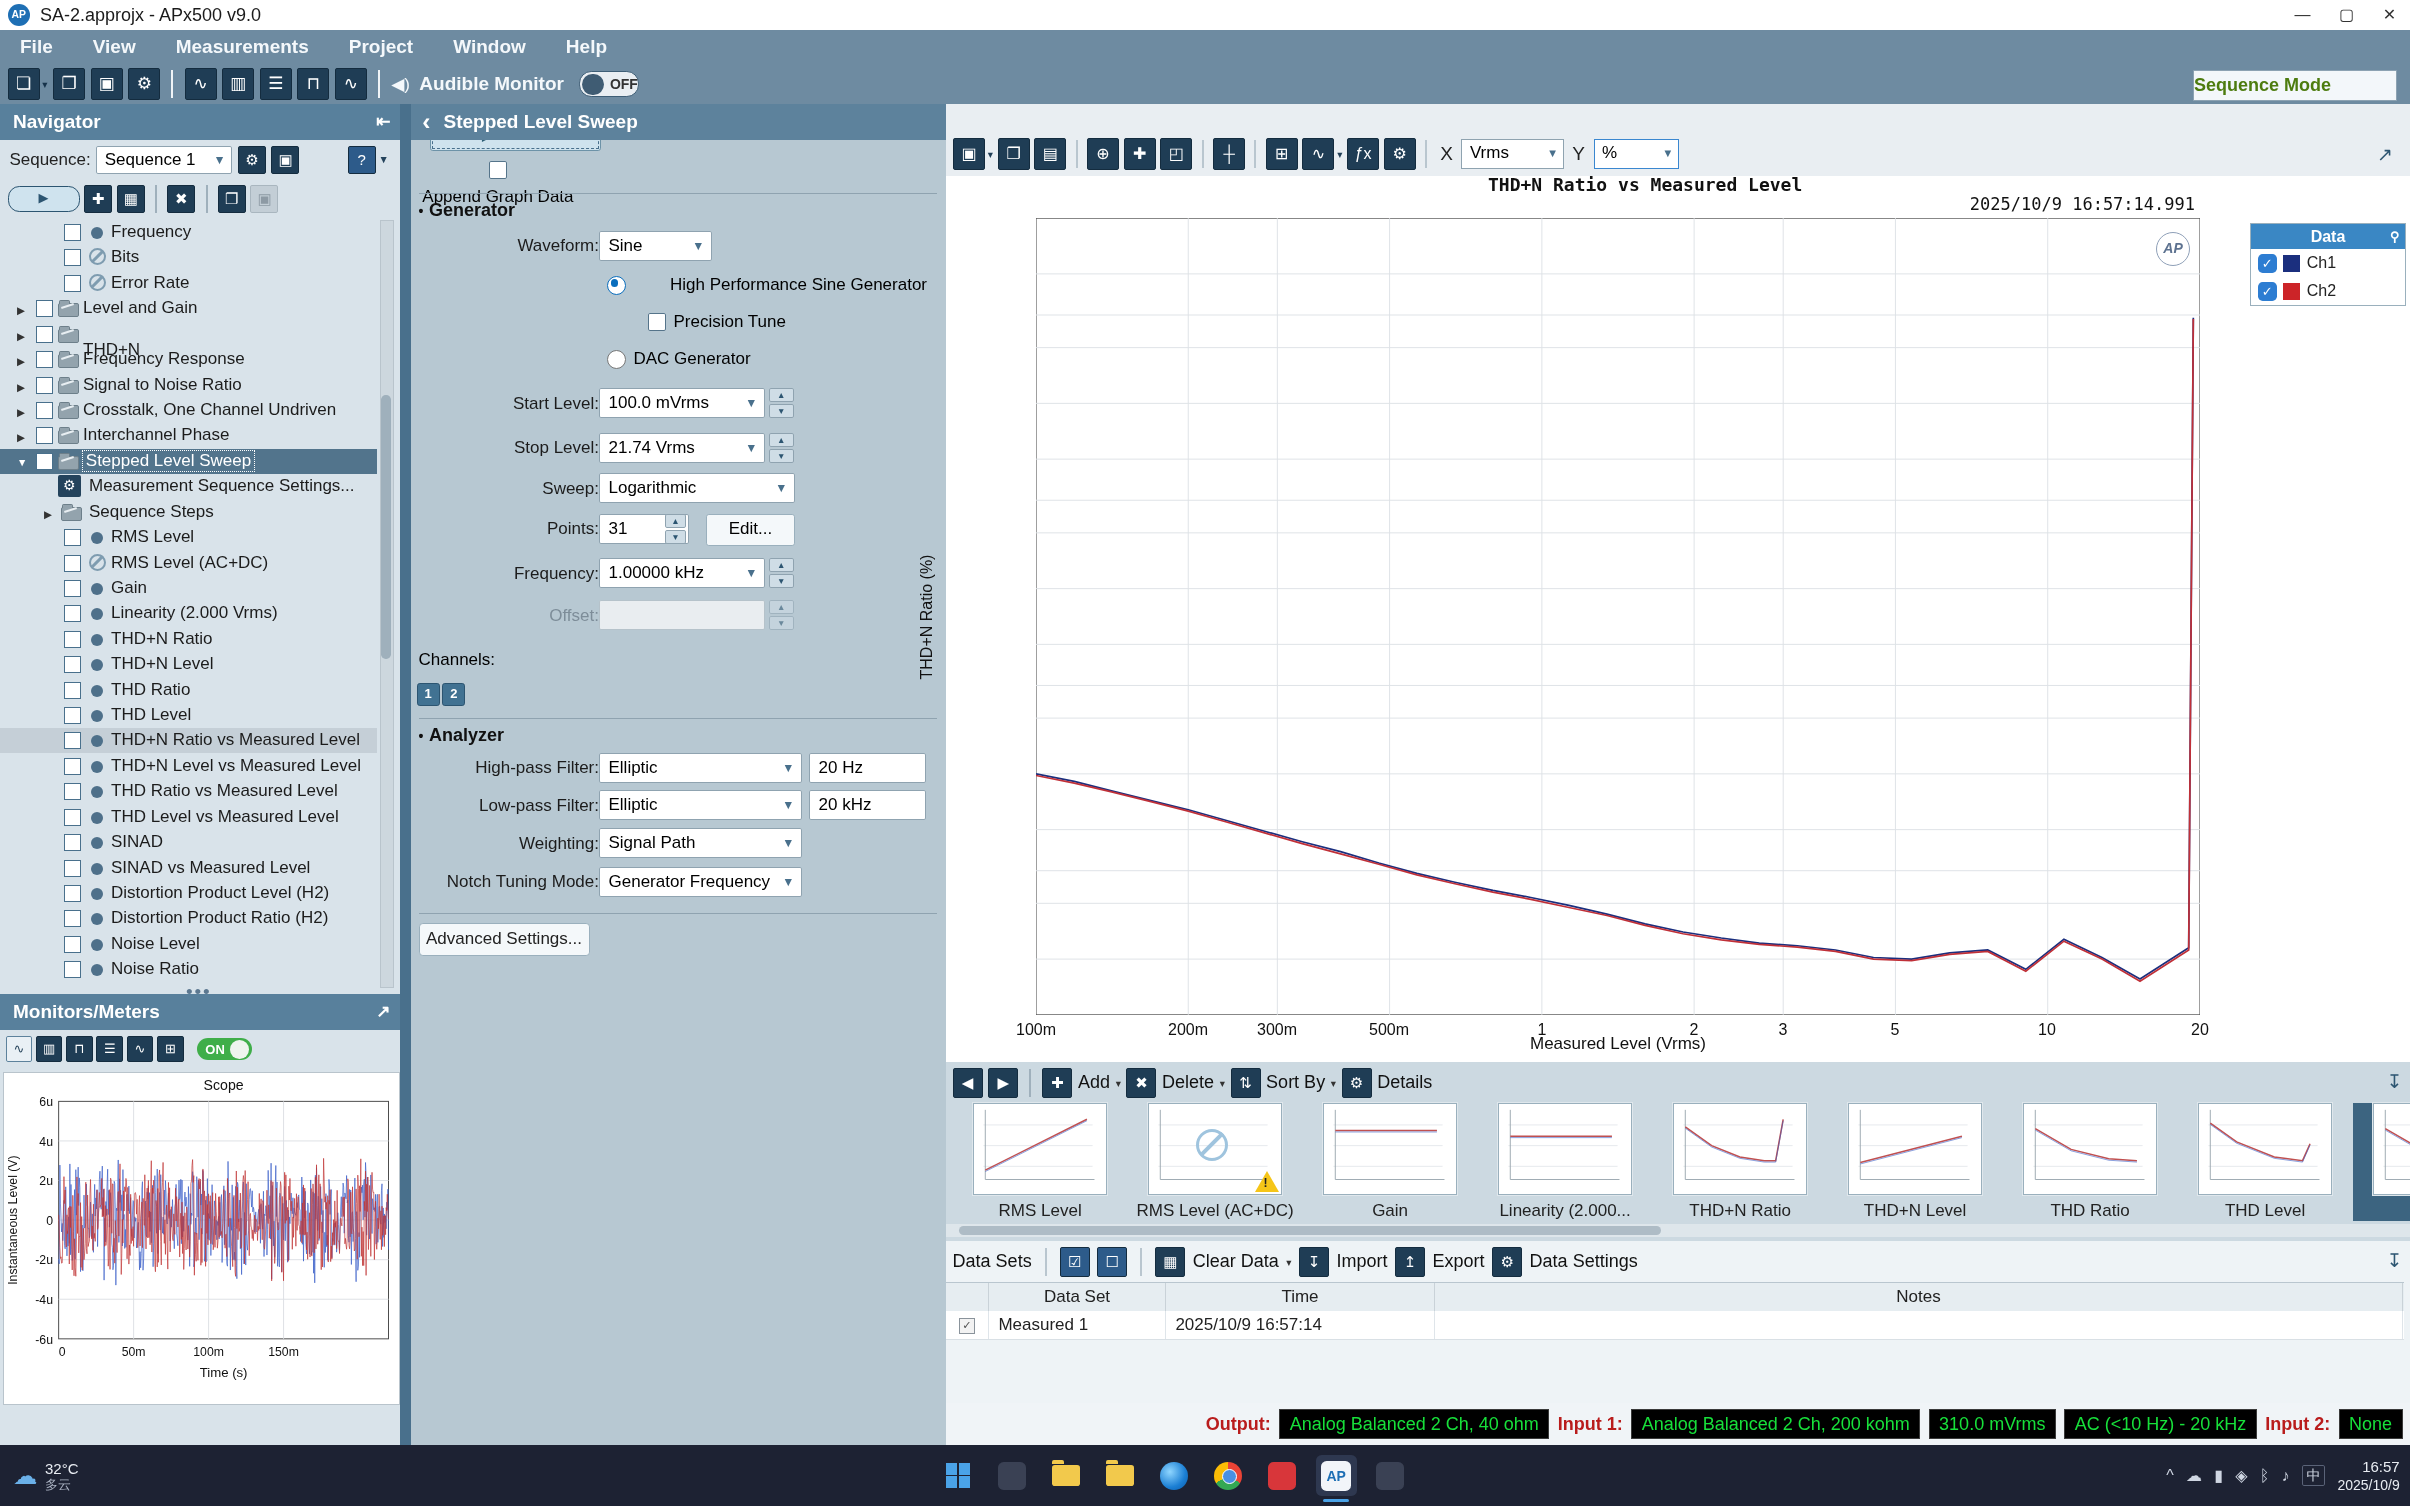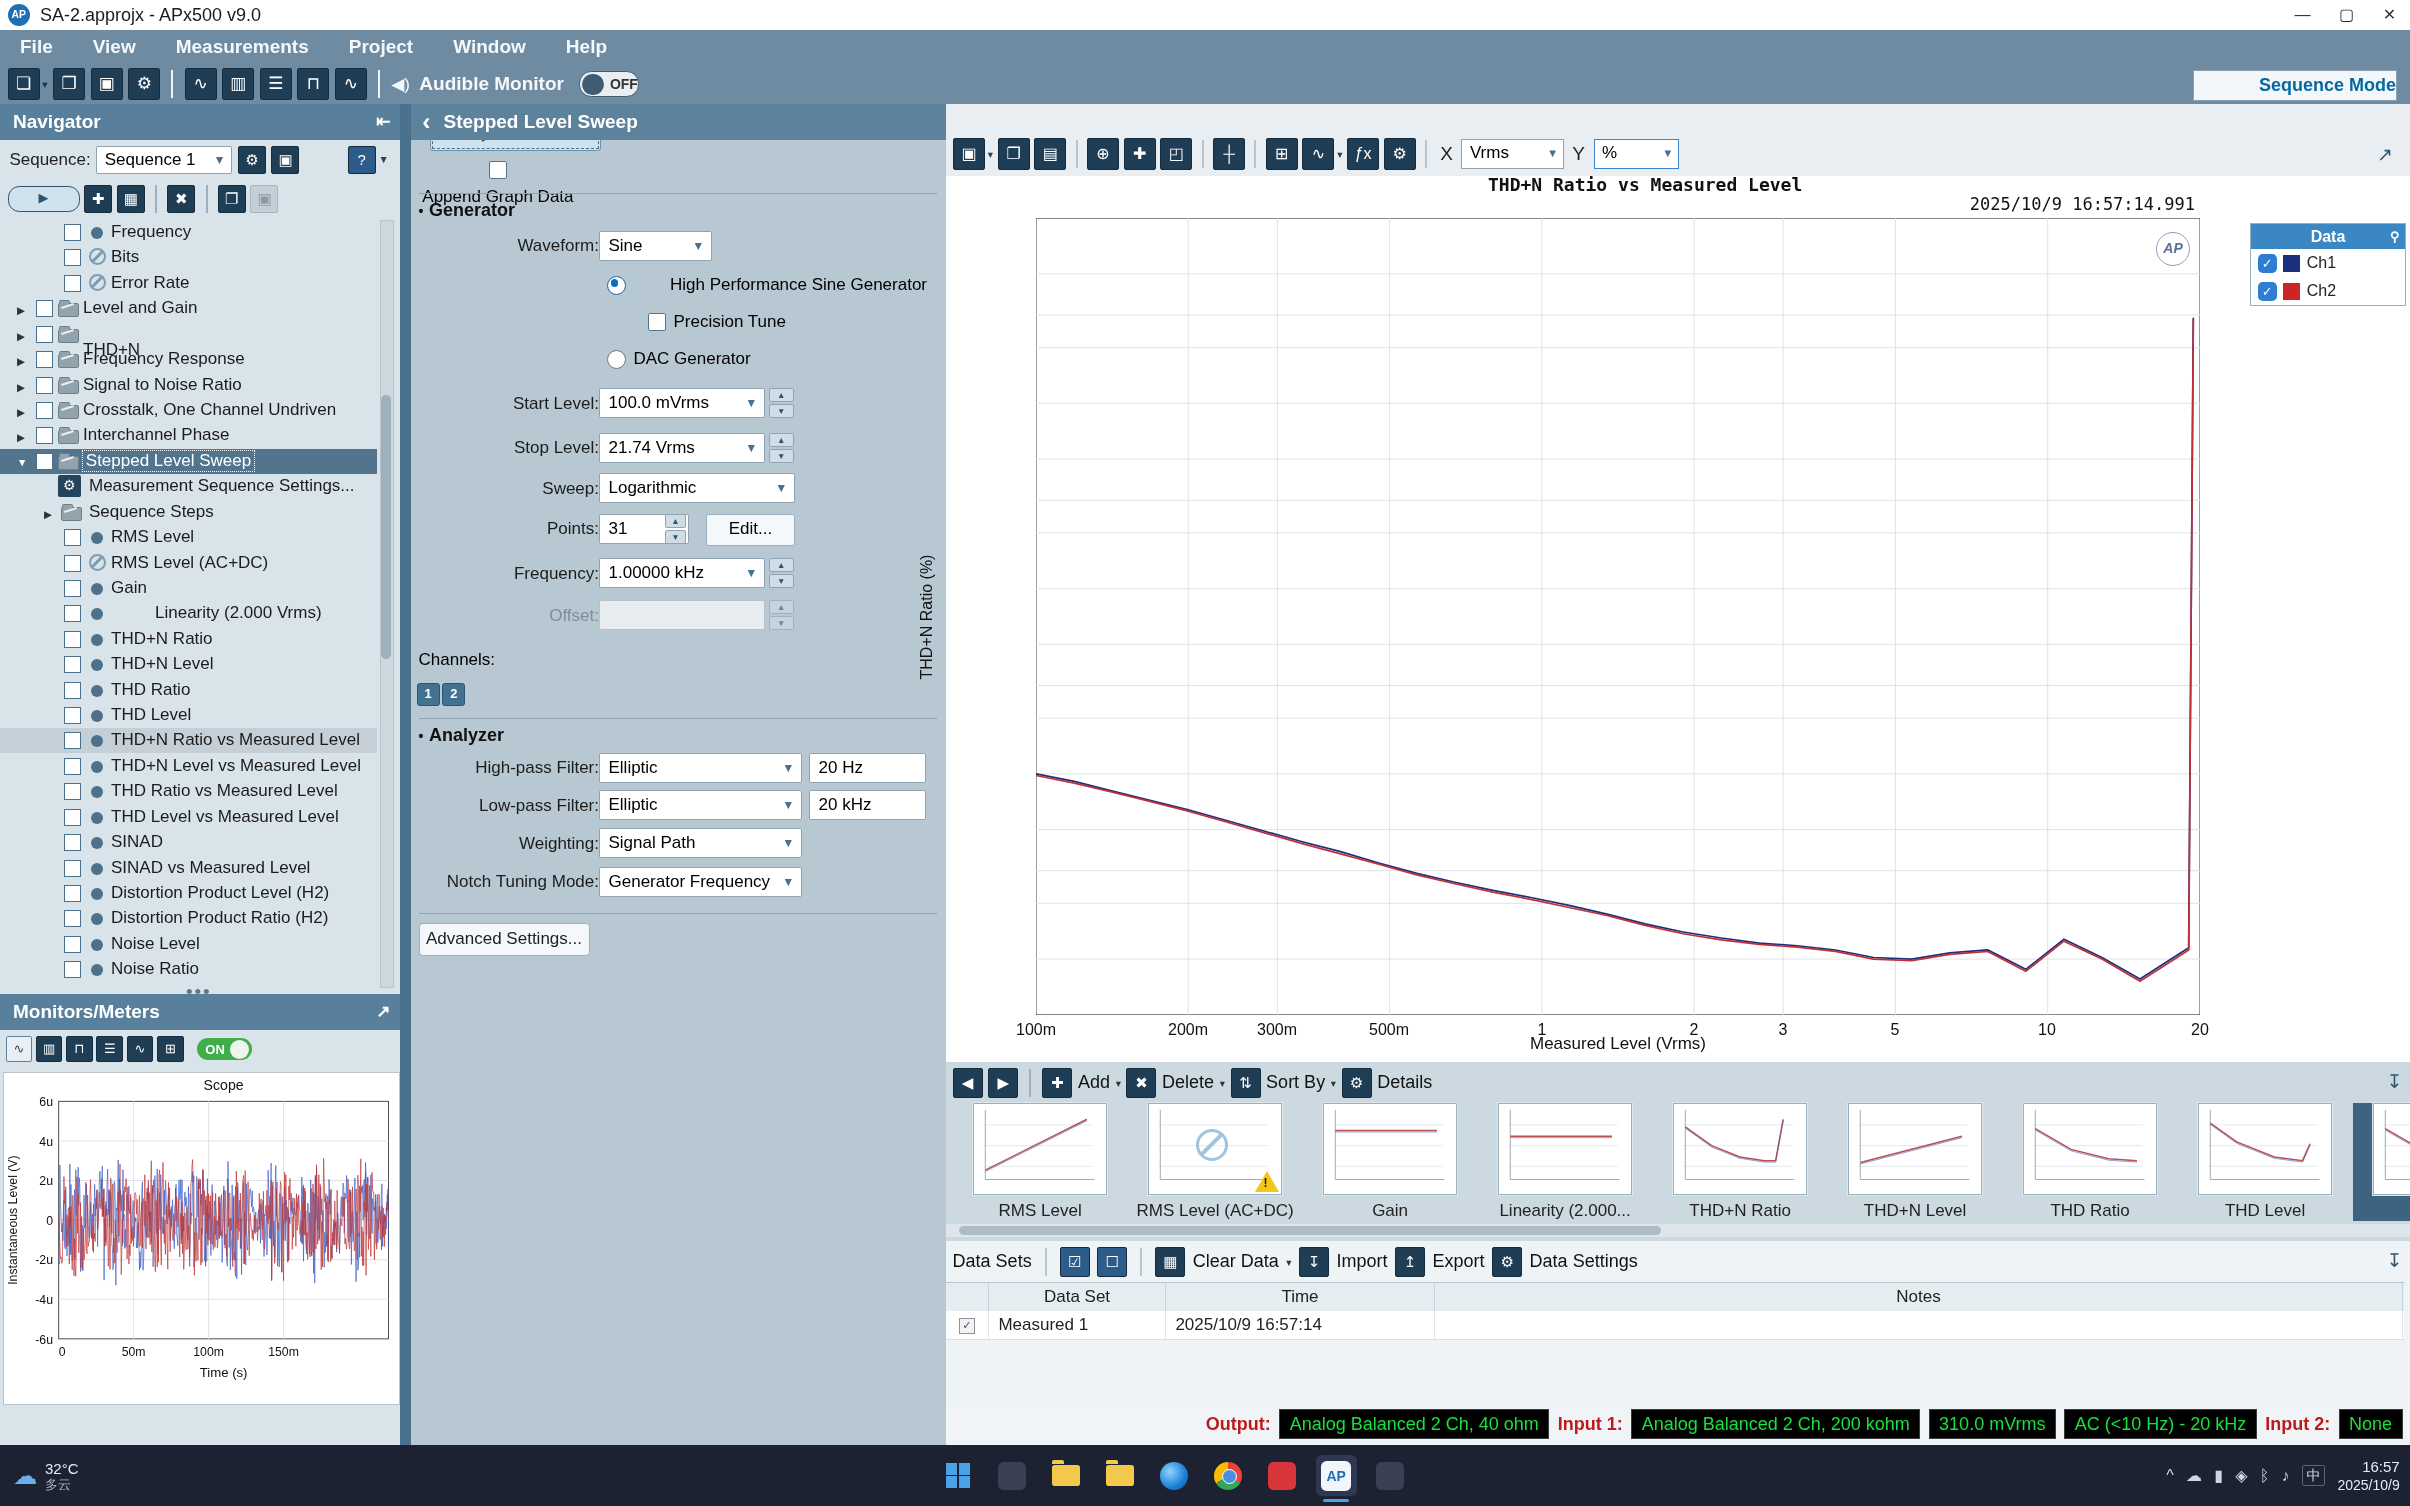--- a/index.html
+++ b/index.html
@@ -16,21 +16,21 @@
   .menu-item{color:#f4f8fb;font-weight:bold;font-size:19px;padding:0 20px;}
   #toolbar{left:0;top:64px;width:2411px;height:40px;background:#6e8ba1;display:flex;align-items:center;gap:5.6px;padding-left:7.5px;box-sizing:border-box;}
   .tb-icon{width:30px;height:30px;background:#1f3d55;border:0.9px solid #142c3f;border-radius:1.9px;color:#fff;
     text-align:center;line-height:29px;font-size:17px;flex:0 0 auto;}
   .tb-div{width:1.9px;height:28px;background:#f0f4f7;margin:0 5.6px;flex:0 0 auto;}
   #audible-label{color:#f4f8fb;font-weight:bold;font-size:19px;margin:0 9.4px 0 3.8px;}
   #off-toggle{width:58px;height:24.5px;background:#e9eef2;border:0.9px solid #3e5e76;border-radius:12.2px;display:flex;align-items:center;}
   #off-knob{width:22.6px;height:21px;background:#3f5c73;border-radius:10.4px;margin-left:1.9px;}
   #off-text{font-weight:bold;color:#333;font-size:14px;margin-left:5.6px;}
   #sequence-mode{position:absolute;right:13px;top:70px;width:202px;height:29px;background:#f3f7fa;border:0.9px solid #8ca2b2;
-    border-radius:1px;color:#0369a1;font-weight:bold;font-size:18px;text-align:right;line-height:28px;}
+    border-radius:1px;color:#4d7c0f;font-weight:bold;font-size:18px;text-align:left;line-height:28px;}
   
   #navigator{left:0;top:104px;width:400px;height:1342px;background:#d9e3ea;}
   .panel-header{background:#58809c;color:#fff;font-weight:bold;font-size:19px;height:36px;line-height:36px;padding-left:13px;position:relative;}
   .panel-header .ph-icon{position:absolute;right:9.4px;top:0;color:#fff;font-size:17px;}
   #seq-row{left:0;top:139px;width:400px;height:41px;display:flex;align-items:center;padding-left:9.4px;box-sizing:border-box;gap:5.6px;}
   #seq-label{font-size:17px;color:#222;}
   .combo{background:#fff;border:0.9px solid #8fa3b0;border-radius:1.9px;height:28px;line-height:26px;padding-left:7.5px;position:relative;box-sizing:border-box;}
   .combo .arr{position:absolute;right:5.6px;top:0;color:#49708c;font-size:12.2px;line-height:26px;}
   #seq-combo{width:136px;}
   .sq-btn{width:26px;height:26px;background:#1f3d55;border:0.9px solid #142c3f;border-radius:1.9px;color:#fff;text-align:center;line-height:25.4px;font-size:15px;}
@@ -329,21 +329,21 @@
       <span class="t-label" style="left: 111px; top: 1.9px;">RMS Level (AC+DC)</span>
     </div>
     <div class="trow" style="top: 356px;">
       <span class="t-check" style="left: 64px; top: 3.8px;"></span>
       <span class="t-dot" style="left: 91px; top: 6.6px;"></span>
       <span class="t-label" style="left: 111px; top: 1.9px;">Gain</span>
     </div>
     <div class="trow" style="top: 381px;">
       <span class="t-check" style="left: 64px; top: 3.8px;"></span>
       <span class="t-dot" style="left: 91px; top: 6.6px;"></span>
-      <span class="t-label" style="left: 111px; top: 1.9px; margin-left: 44px;">Linearity (2.000 Vrms)</span>
+      <span class="t-label" style="left: 111px; top: 1.9px;">Linearity (2.000 Vrms)</span>
     </div>
     <div class="trow" style="top: 407px;">
       <span class="t-check" style="left: 64px; top: 3.8px;"></span>
       <span class="t-dot" style="left: 91px; top: 6.6px;"></span>
       <span class="t-label" style="left: 111px; top: 1.9px;">THD+N Ratio</span>
     </div>
     <div class="trow" style="top: 432px;">
       <span class="t-check" style="left: 64px; top: 3.8px;"></span>
       <span class="t-dot" style="left: 91px; top: 6.6px;"></span>
       <span class="t-label" style="left: 111px; top: 1.9px;">THD+N Level</span>

